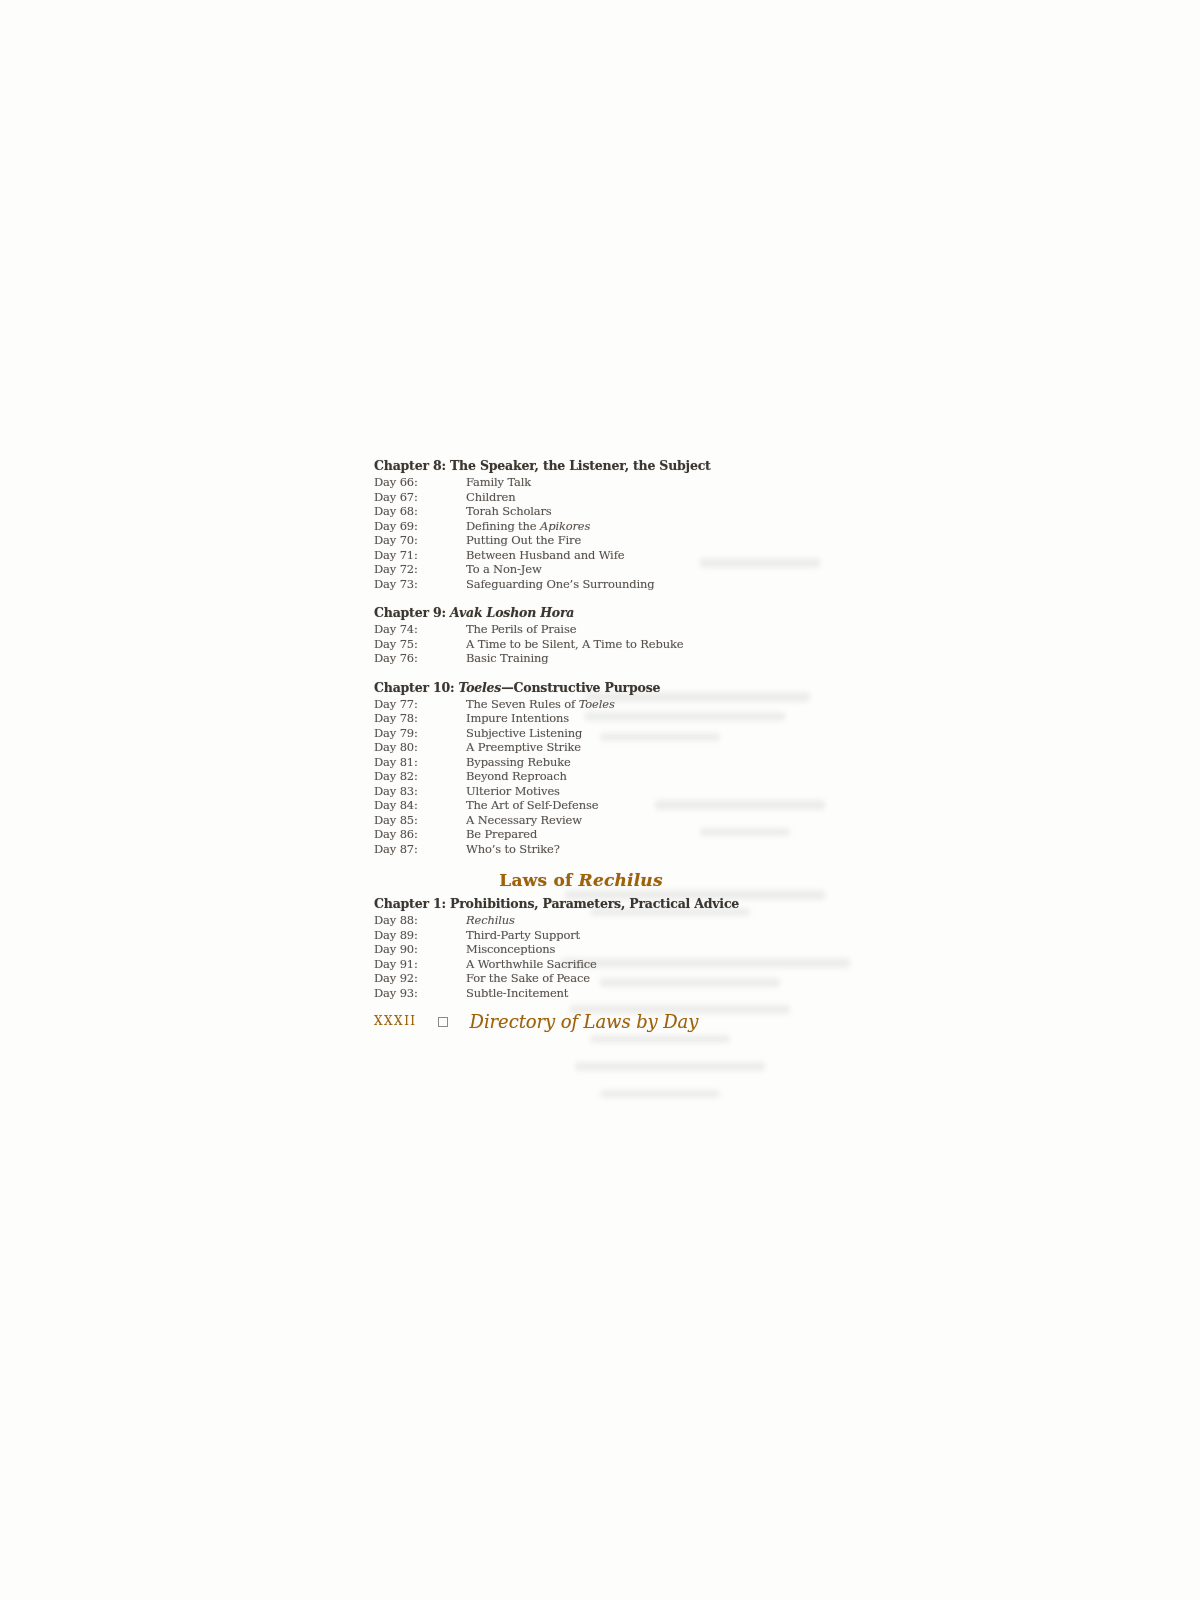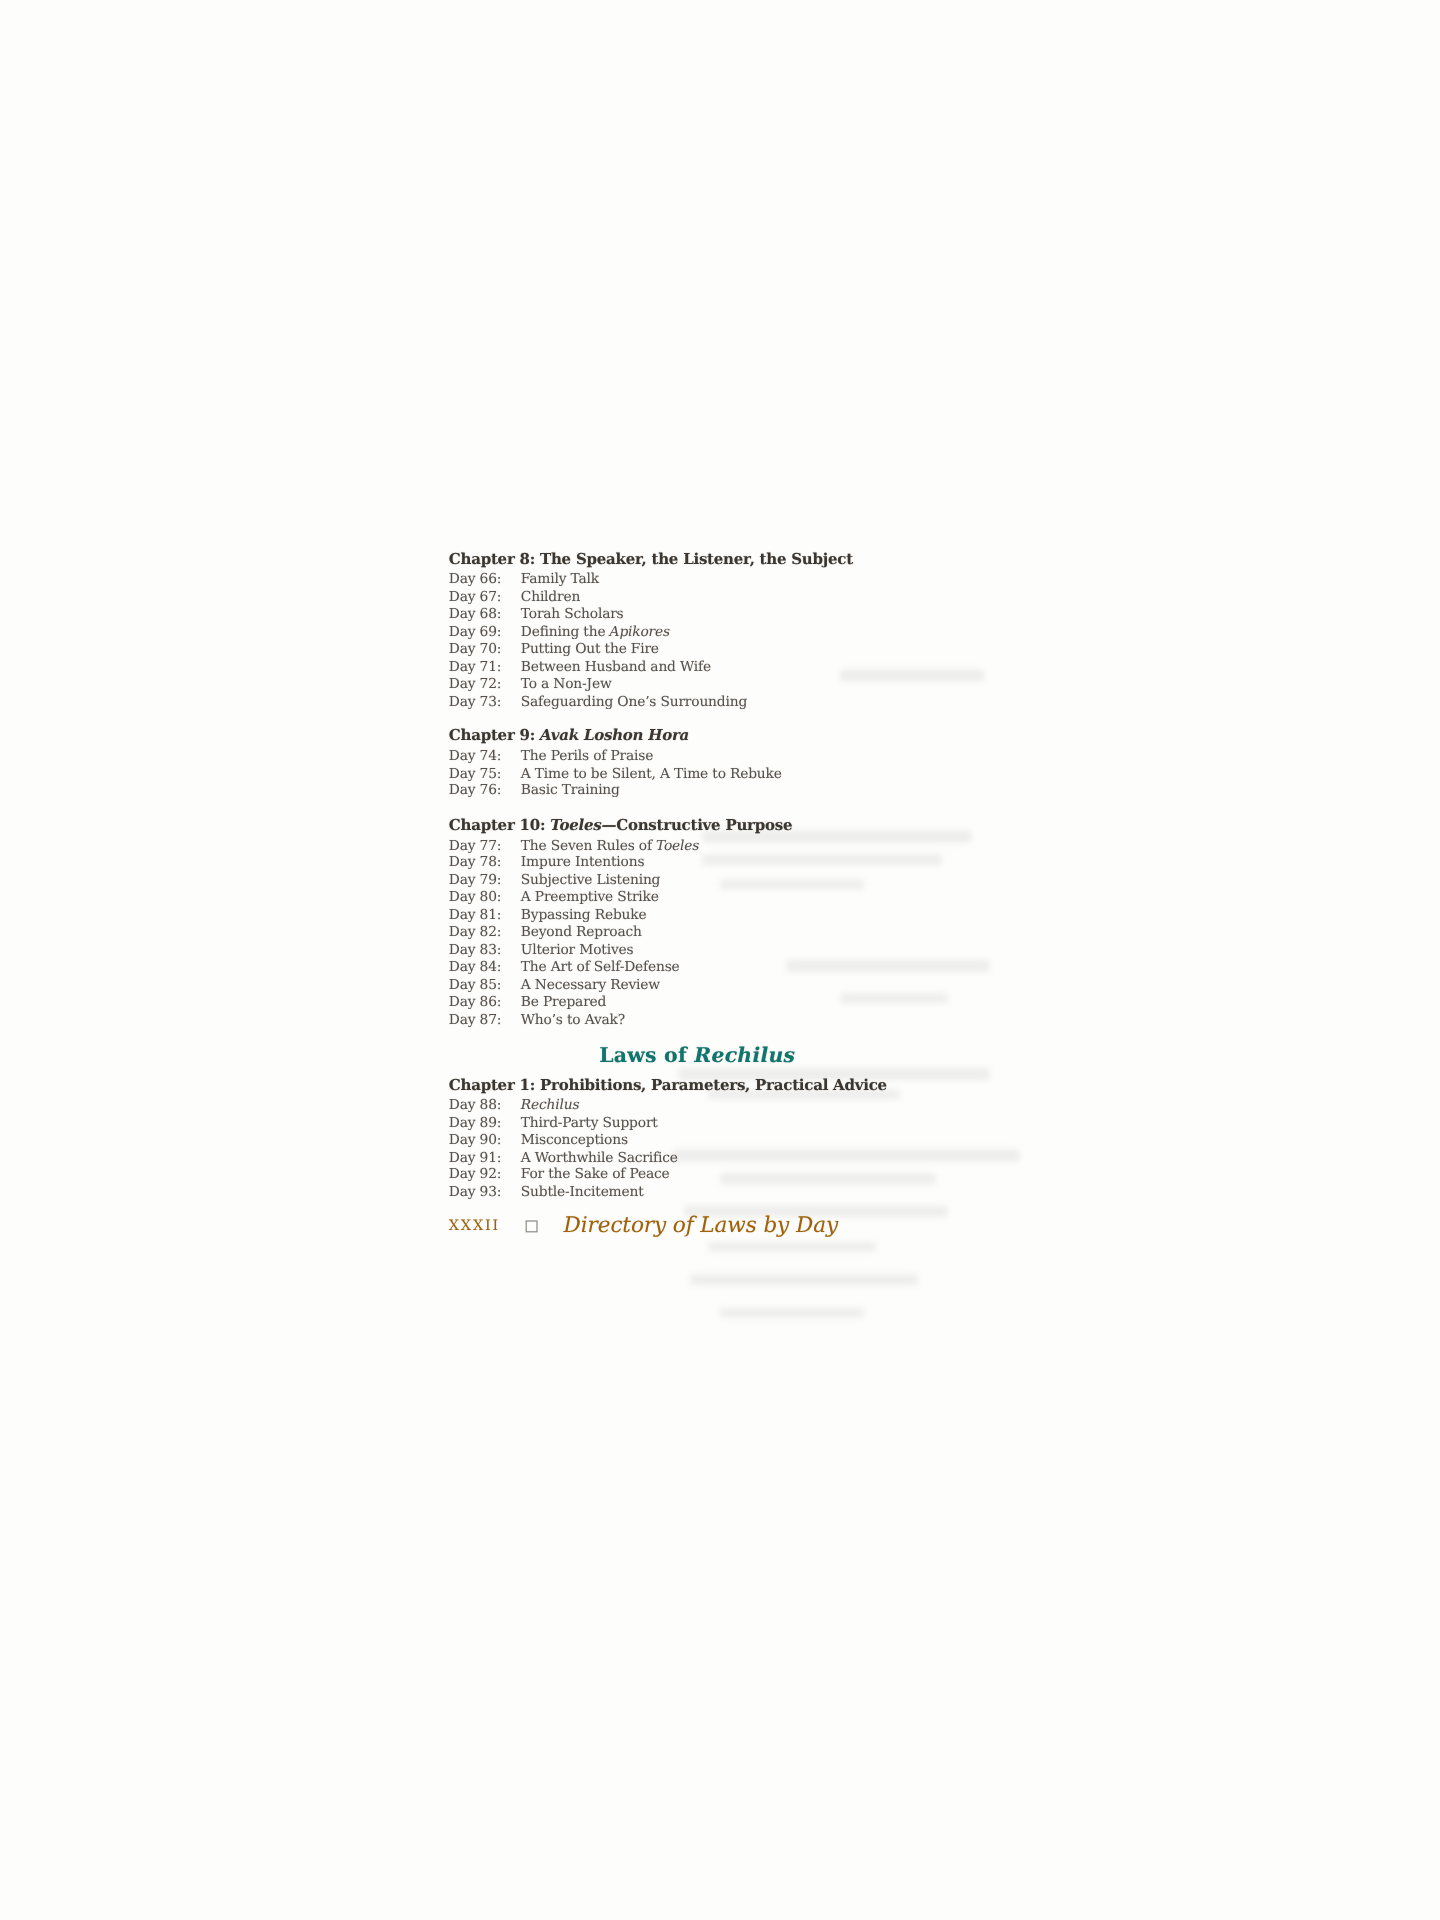--- a/index.html
+++ b/index.html
@@ -41,30 +41,31 @@
     text-shadow: 0 0 1px rgba(70, 64, 56, 0.4);
     margin: 0 0 2px 0;
     white-space: nowrap;
   }
   .day-row {
     display: flex;
     font-size: 11.5px;
     line-height: 14.5px;
     letter-spacing: -0.15px;
     white-space: nowrap;
+    gap: 32px;
   }
   .day-label { width: 60px; flex-shrink: 0; }
   .day-title { flex: 1; }
   .part-title {
     text-align: center;
     font-size: 17px;
     line-height: 21px;
     font-weight: bold;
     letter-spacing: 0.2px;
-    color: #0f766e;
+    color: #a16207;
     text-shadow: 0 0 1px rgba(70, 64, 56, 0.4);
     margin: 10px 0 5px 0;
   }
   .i { font-style: italic; }
   #footer {
     display: flex;
     align-items: center;
     margin-top: 13px;
     font-size: 12px;
     line-height: 15px;
@@ -196,21 +197,21 @@
         <div class="day-row">
           <span class="day-label">Day 85:</span>
           <span class="day-title"><span>A Necessary Review</span></span>
         </div>
         <div class="day-row">
           <span class="day-label">Day 86:</span>
           <span class="day-title"><span>Be Prepared</span></span>
         </div>
         <div class="day-row">
           <span class="day-label">Day 87:</span>
-          <span class="day-title"><span>Who’s to Avak?</span></span>
+          <span class="day-title"><span>Who’s to Strike?</span></span>
         </div>
       </div>
       <div class="part-title"><span>Laws of </span><span class="i">Rechilus</span></div>
       <div class="section">
         <div class="chapter-heading"><span>Chapter 1: Prohibitions, Parameters, Practical Advice</span></div>
         <div class="day-row">
           <span class="day-label">Day 88:</span>
           <span class="day-title"><span class="i">Rechilus</span></span>
         </div>
         <div class="day-row">

